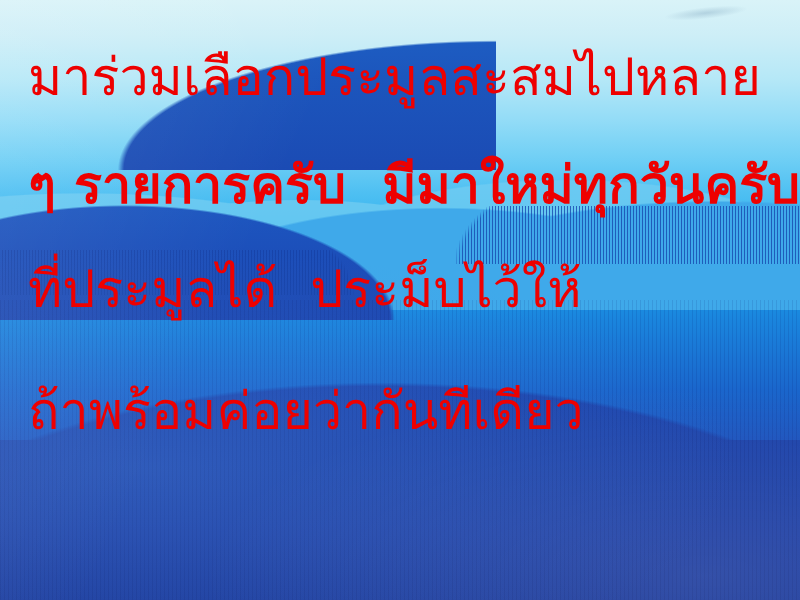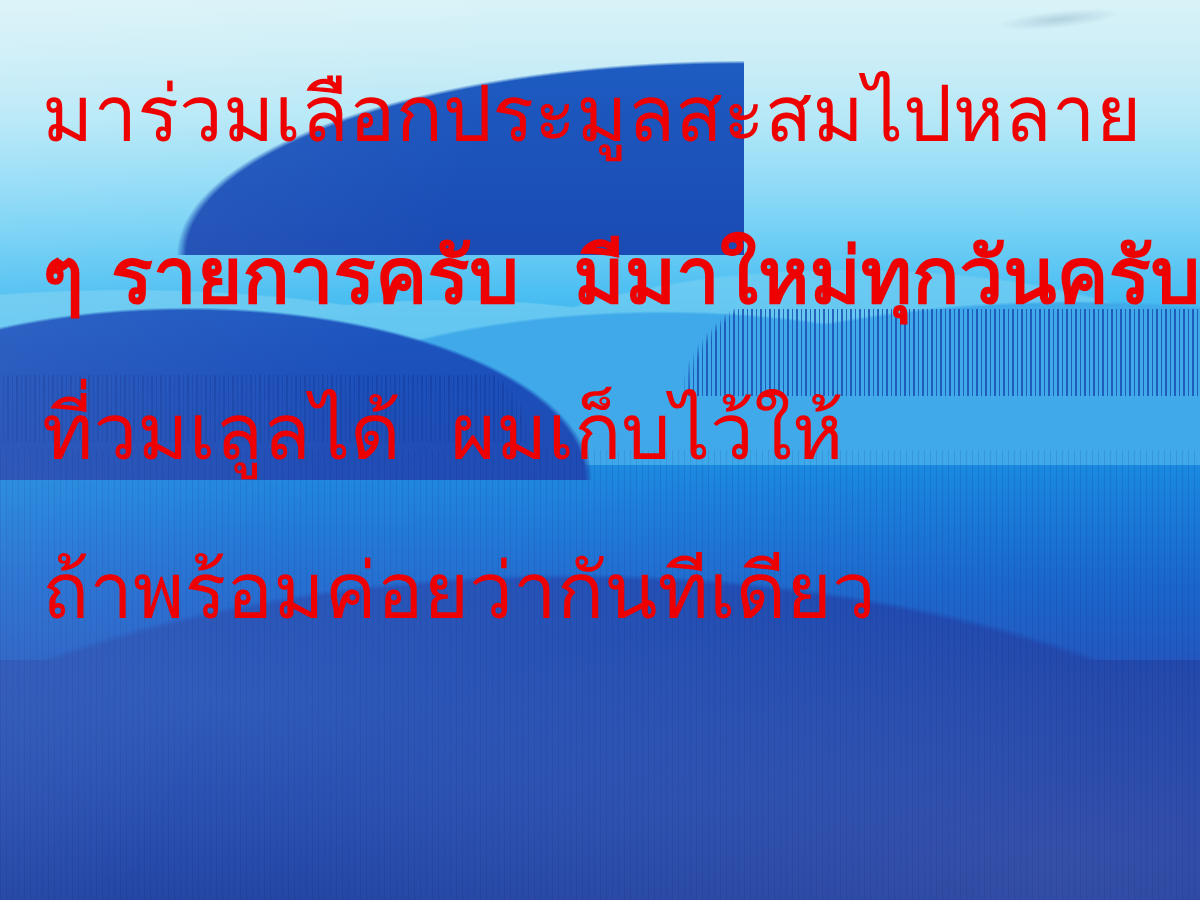--- a/index.html
+++ b/index.html
@@ -210,21 +210,21 @@
     white-space: pre;
     letter-spacing: 0px;
     text-align: left;
     padding-left: 28px;
     box-sizing: border-box;
     font-family: "DejaVu Sans", "Liberation Sans", sans-serif;
   }
   .line-1 { top: 50px; }
   .line-2 { top: 158px; font-weight: bold; }
   .line-3 { top: 262px; }
-  .line-4 { top: 368px; }
+  .line-4 { top: 384px; }
 </style>
 </head>
 <body>
 
 <div id="banner">
 
   <div class="bg-root">
     <div class="cloud"></div>
     <div class="ridge ridge-far"></div>
     <div class="ridge ridge-mid"></div>
@@ -233,17 +233,17 @@
     <div class="ridge-forest-left"></div>
     <div class="treeline-left"></div>
     <div class="ridge ridge-fore"></div>
     <div class="forest-grain"></div>
     <div class="haze"></div>
   </div>
 
   <div class="text-layer">
     <div class="caption-line line-1">มาร่วมเลือกประมูลสะสมไปหลาย</div>
     <div class="caption-line line-2">ๆ รายการครับ  มีมาใหม่ทุกวันครับ</div>
-    <div class="caption-line line-3">ที่วมเลูลได้  ผมเก็บไว้ให้</div>
+    <div class="caption-line line-3">ที่ประมูลได้  ประม็บไว้ให้</div>
     <div class="caption-line line-4">ถ้าพร้อมค่อยว่ากันทีเดียว</div>
   </div>
 
 </div>
 
 </body></html>

